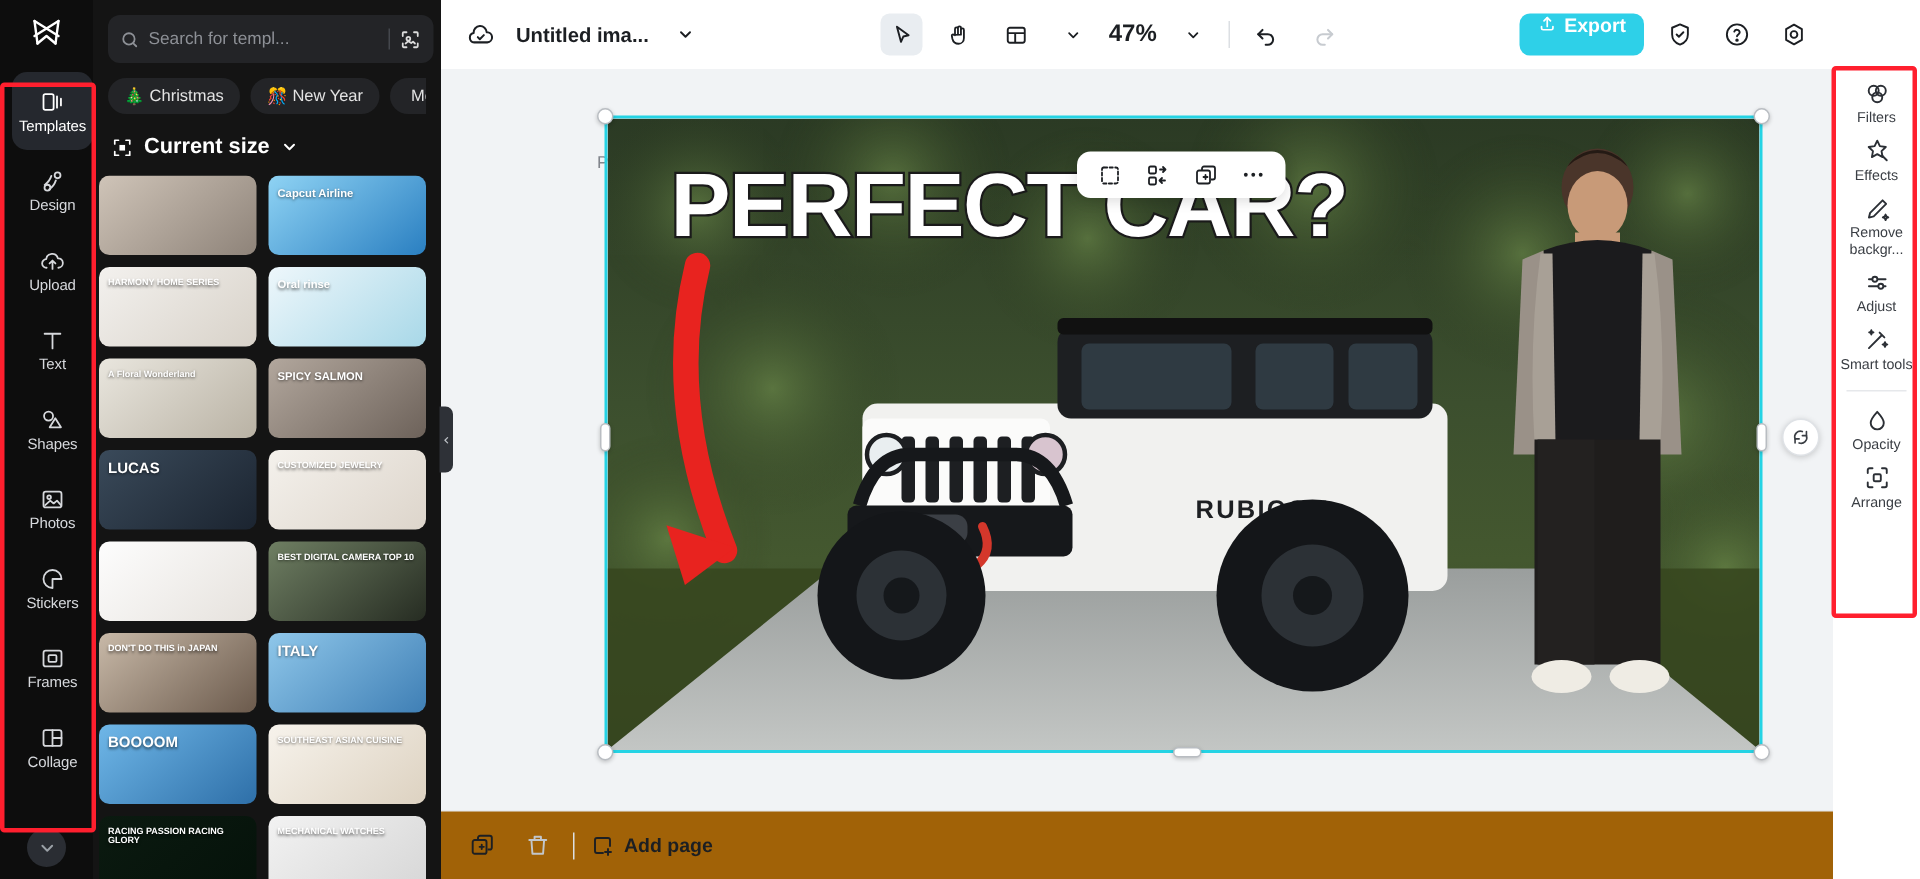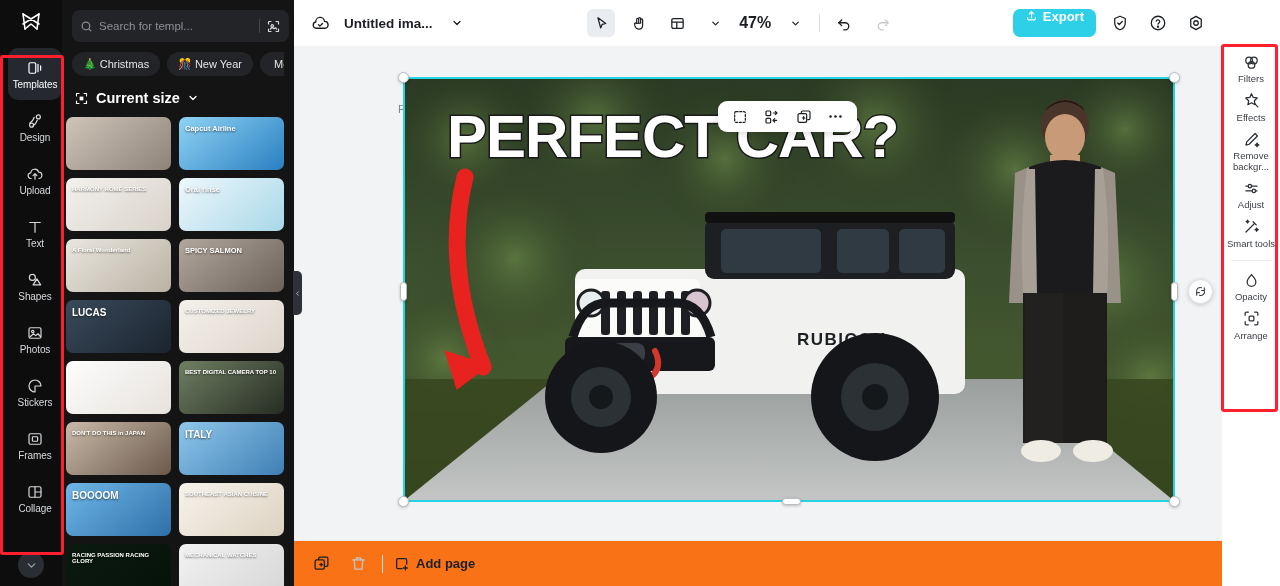--- a/index.html
+++ b/index.html
@@ -129,21 +129,21 @@
   .hdl.corner { width: 11px; height: 11px; border-radius: 50%; }
   .hdl.side-v { width: 7px; height: 19px; border-radius: 4px; }
   .hdl.side-h { width: 19px; height: 7px; border-radius: 4px; }
   .rotate-btn {
     position: absolute; width: 25px; height: 25px; border-radius: 50%;
     background: #fff; border: 1px solid #dfe2e6; box-shadow: 0 1px 4px rgba(0,0,0,.18);
     display: flex; align-items: center; justify-content: center; z-index: 14;
   }
 
   .bottombar {
-    height: 46px; background: #f97316; flex: 0 0 46px; display: flex; align-items: center;
+    height: 46px; background: #a16207; flex: 0 0 46px; display: flex; align-items: center;
     padding: 0 14px; gap: 11px; border-top: 1px solid #e8eaed; position: relative; z-index: 20;
   }
   .bb-icon { width: 26px; height: 26px; display: flex; align-items: center; justify-content: center; color: #1c1f23; }
   .bb-icon.disabled { color: #c2c6cb; }
   .addpage { display: flex; align-items: center; gap: 6px; font-size: 13px; font-weight: bold; color: #1c1f23; }
   .pager { display: flex; align-items: center; gap: 12px; font-size: 12.5px; color: #1c1f23; font-weight: bold; }
   .chev { color: #b7bbc0; }
 
   
   .right {

